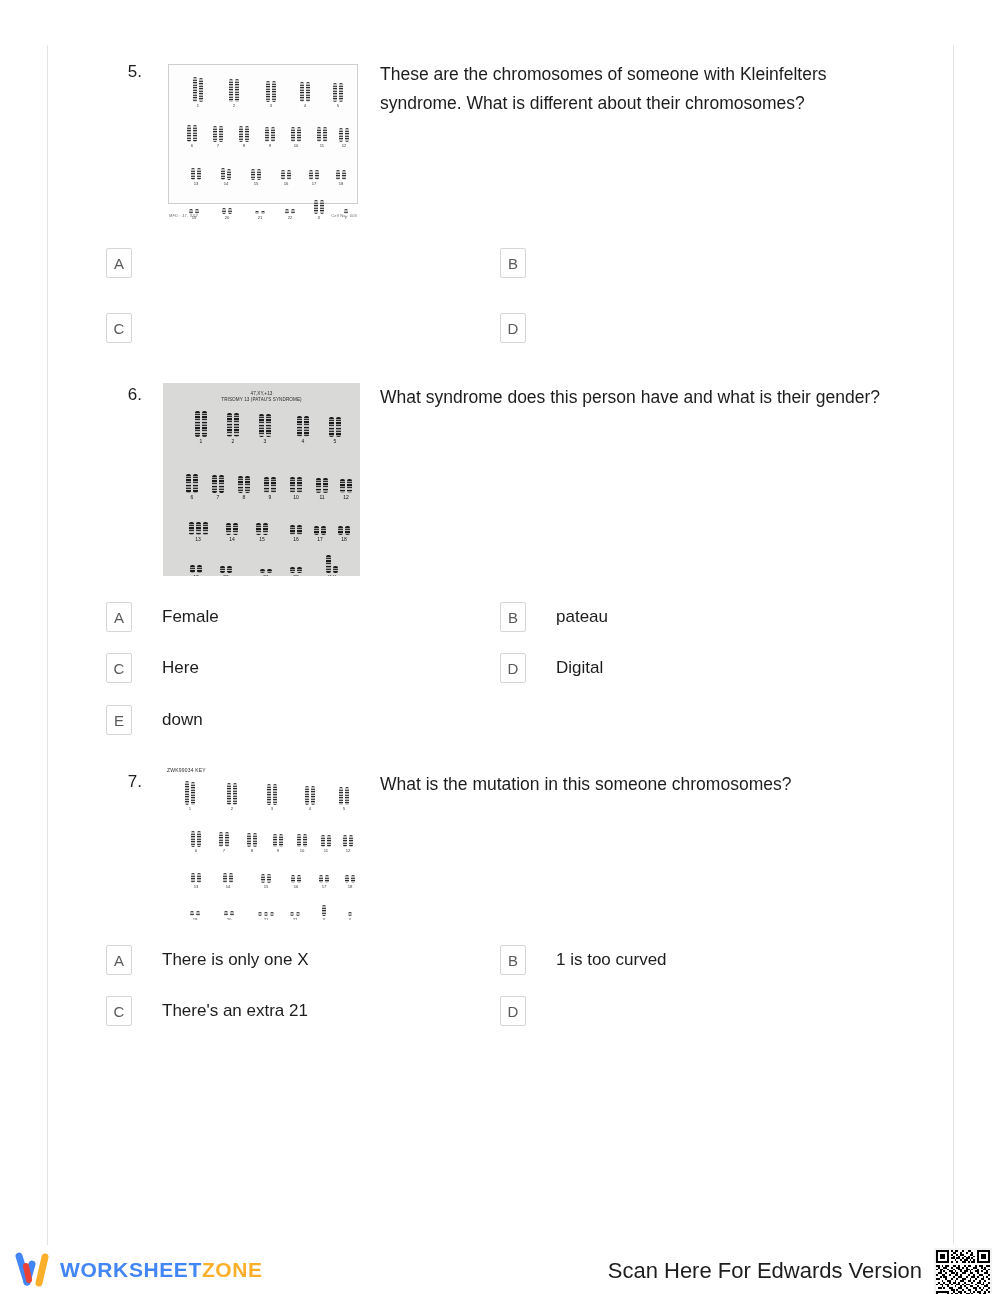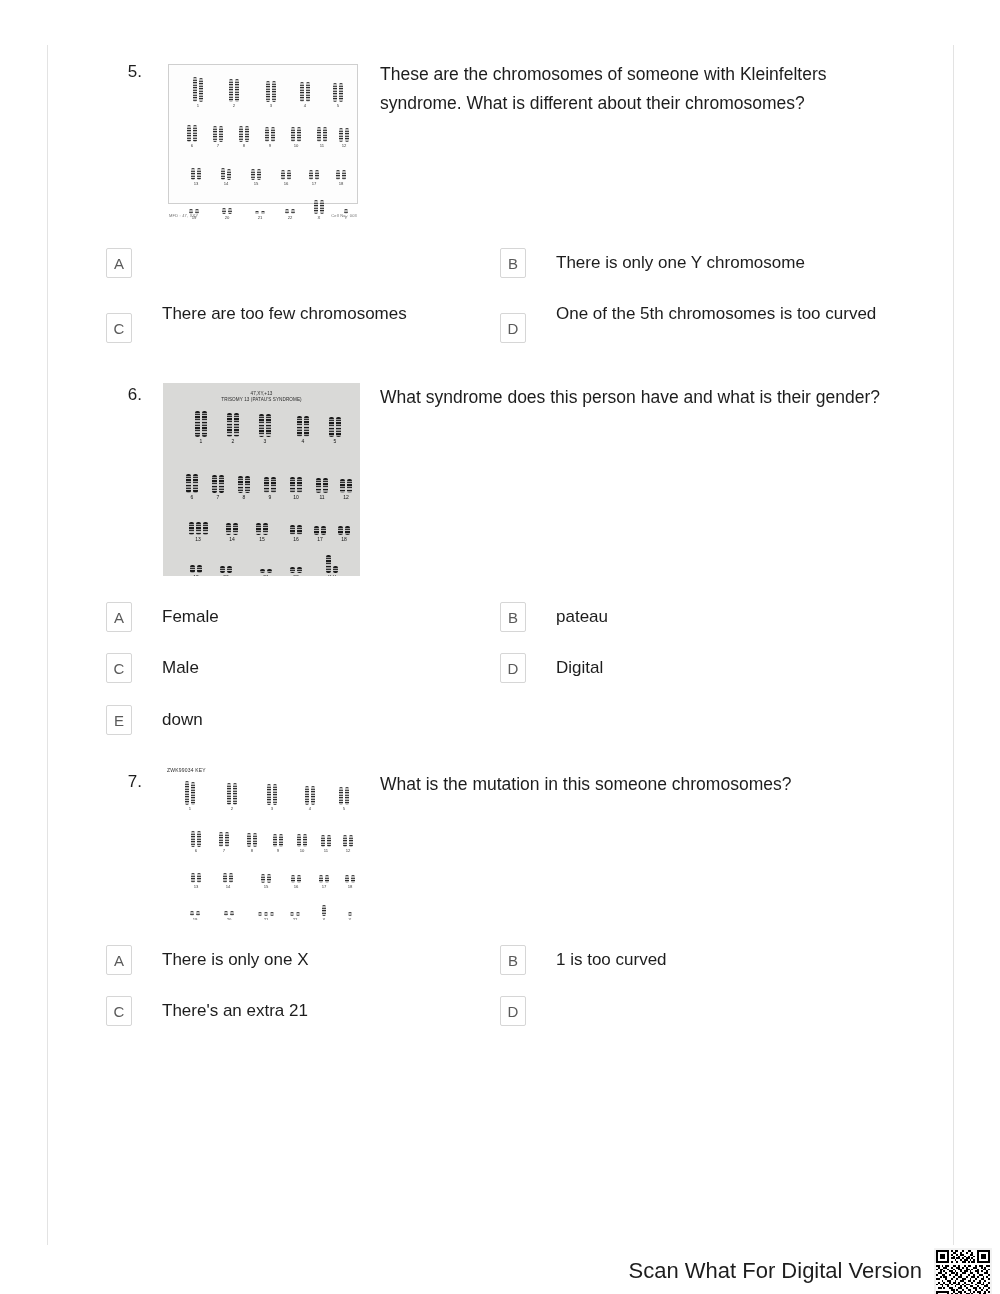--- a/index.html
+++ b/index.html
@@ -433,29 +433,26 @@
 
     <div class="q-text">These are the chromosomes of someone with Kleinfelters syndrome. What is different about their chromosomes?</div>
   </div>
 
   <div class="options" style="top:188px;">
     <div class="option col-a" style="top:0px;">
       <div class="opt-box">A</div>
     </div>
     <div class="option col-b" style="top:0px;">
       <div class="opt-box">B</div>
-      <div class="opt-label">There is only one Y chromosome</div>
     </div>
     <div class="option col-a" style="top:51px;">
       <div class="opt-box" style="margin-top:14px;">C</div>
-      <div class="opt-label">There are too few chromosomes</div>
     </div>
     <div class="option col-b" style="top:51px;">
       <div class="opt-box" style="margin-top:14px;">D</div>
-      <div class="opt-label">One of the 5th chromosomes is too curved</div>
     </div>
   </div>
 </div>
 
 <div class="question" style="top:383px;">
   <div class="q-head">
     <div class="q-number">6.</div>
 
     <div class="q-figure">
       <div class="karyo karyo-6">
@@ -645,21 +642,21 @@
     <div class="option col-a" style="top:0px;">
       <div class="opt-box">A</div>
       <div class="opt-label">Female</div>
     </div>
     <div class="option col-b" style="top:0px;">
       <div class="opt-box">B</div>
       <div class="opt-label">pateau</div>
     </div>
     <div class="option col-a" style="top:51px;">
       <div class="opt-box">C</div>
-      <div class="opt-label">Male</div>
+      <div class="opt-label">Here</div>
     </div>
     <div class="option col-b" style="top:51px;">
       <div class="opt-box">D</div>
       <div class="opt-label">Digital</div>
     </div>
     <div class="option col-a" style="top:103px;">
       <div class="opt-box">E</div>
       <div class="opt-label">down</div>
     </div>
   </div>
@@ -871,22 +868,33 @@
       <div class="opt-label">There's an extra 21</div>
     </div>
     <div class="option col-b" style="top:51px;">
       <div class="opt-box">D</div>
     </div>
   </div>
 </div>
 
 <div class="footer">
 
-
-  <div class="scan">Scan What For Digital Version</div>
+  <div class="logo">
+    <svg class="logo-mark" viewBox="0 0 40 36">
+      <path d="M5 4 L13 30" stroke="#4285f4" stroke-width="7" stroke-linecap="round" fill="none"></path>
+      <path d="M13 30 L18 12" stroke="#4285f4" stroke-width="7" stroke-linecap="round" fill="none"></path>
+      <path d="M12 14 L15 28" stroke="#ea4335" stroke-width="6" stroke-linecap="round" fill="none"></path>
+      <path d="M31 5 L25 31" stroke="#fbaf2b" stroke-width="7" stroke-linecap="round" fill="none"></path>
+    </svg>
+    <div class="logo-text">
+      <span class="w1">WORKSHEET</span><span class="w2">ZONE</span>
+    </div>
+  </div>
+
+  <div class="scan">Scan Here For Edwards Version</div>
 
   <div class="qr">
     <svg viewBox="0 0 29 29" width="54" height="54" shape-rendering="crispEdges">
       <rect width="29" height="29" fill="#ffffff"></rect>
       <g fill="#000000">
         <rect x="0" y="0" width="7" height="1"></rect>
           <rect x="0" y="6" width="7" height="1"></rect>
         <rect x="0" y="0" width="1" height="7"></rect>
           <rect x="6" y="0" width="1" height="7"></rect>
         <rect x="2" y="2" width="3" height="3"></rect>

